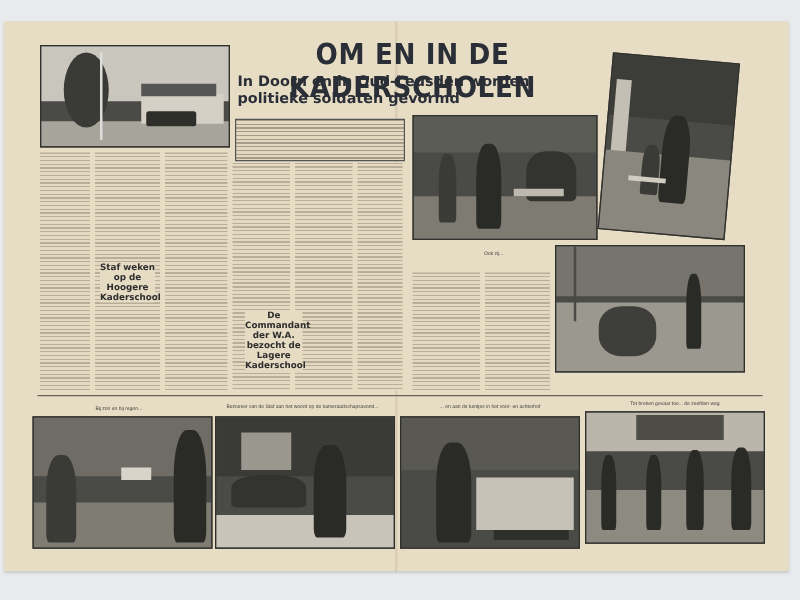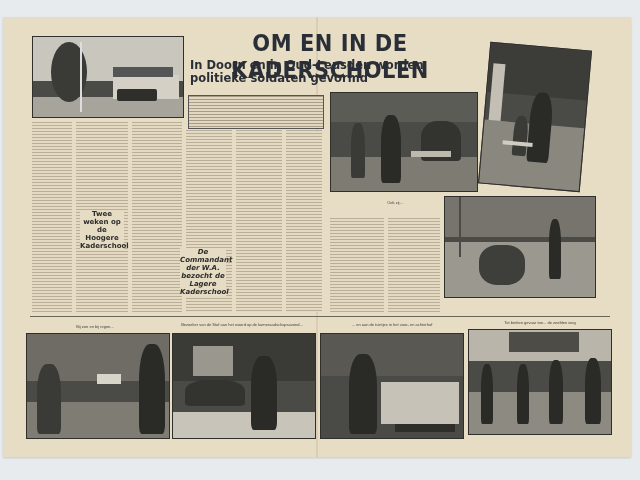--- a/index.html
+++ b/index.html
@@ -41,22 +41,22 @@
 <div class="subhead">In Doorn en in Oud-Leusden worden politieke soldaten gevormd</div>
 <div class="intro-box"></div>
 
 <div class="textcol" style="left:32px;top:122px;width:40px;height:190px;"></div>
 <div class="textcol" style="left:76px;top:122px;width:52px;height:190px;"></div>
 <div class="textcol" style="left:132px;top:122px;width:50px;height:190px;"></div>
 <div class="textcol" style="left:186px;top:130px;width:46px;height:182px;"></div>
 <div class="textcol" style="left:236px;top:130px;width:46px;height:182px;"></div>
 <div class="textcol" style="left:286px;top:130px;width:36px;height:182px;"></div>
 
-<div class="crosshead" style="left:80px;top:210px;width:44px;">Twee weken op de Hoogere Kaderschool</div>
-<div class="crosshead" style="left:180px;top:248px;width:46px;font-style:italic;">De Commandant der W.A. bezocht de Lagere Kaderschool</div>
+<div class="crosshead" style="left:80px;top:210px;width:44px;">Staf weken op de Hoogere Kaderschool</div>
+<div class="crosshead" style="left:196px;top:248px;width:46px;">De Commandant der W.A. bezocht de Lagere Kaderschool</div>
 
 <div class="photo" style="left:330px;top:92px;width:146px;height:98px;">
   <div class="sky" style="height:30%;background:#5c5c56;"></div>
   <div class="ground" style="height:35%;background:#7e7b73;"></div>
   <div class="blob" style="left:50px;top:22px;width:20px;height:68px;"></div>
   <div class="blob" style="left:20px;top:30px;width:14px;height:55px;background:#3a3a36;"></div>
   <div class="blob" style="left:90px;top:28px;width:40px;height:40px;background:#33332f;"></div>
   <div class="light" style="left:80px;top:58px;width:40px;height:6px;background:#bdb9af;"></div>
 </div>
 

